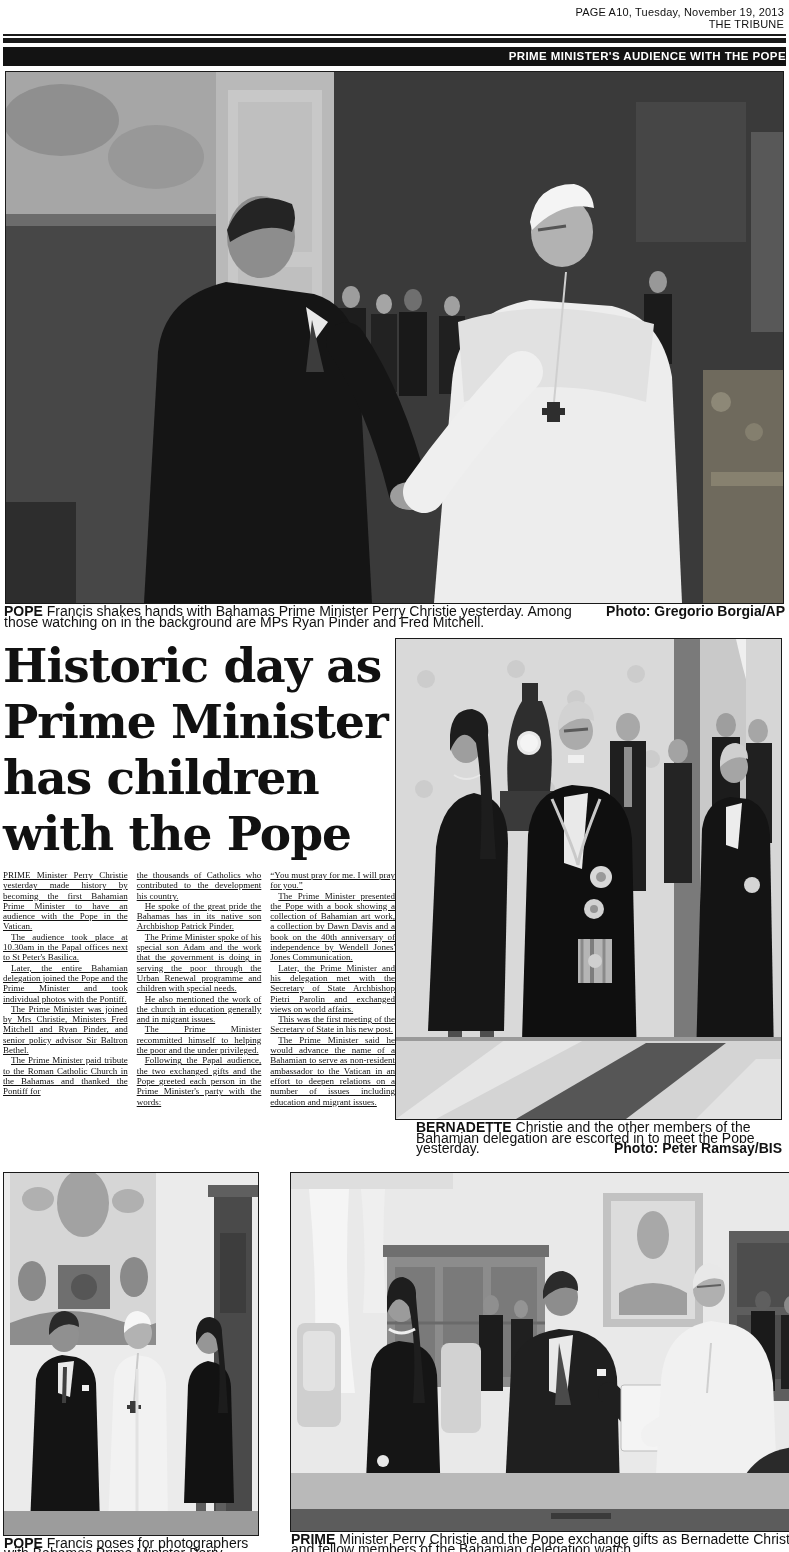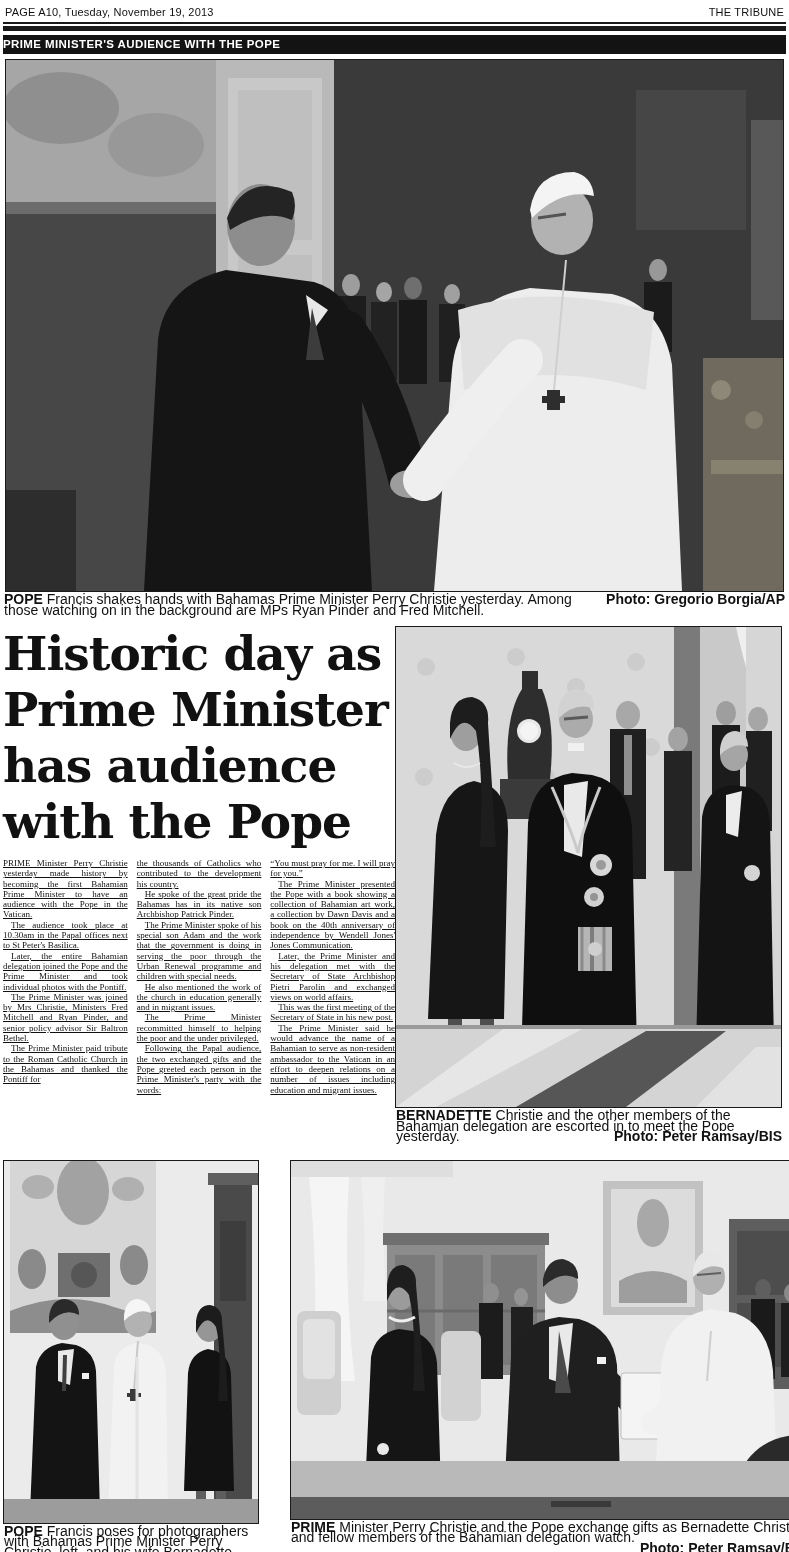--- a/index.html
+++ b/index.html
@@ -3,35 +3,35 @@
 <meta charset="utf-8">
 <style>
   html,body{margin:0;padding:0;}
   body{
     width:789px;height:1552px;background:#ffffff;color:#111;
     font-family:"Liberation Sans", sans-serif;overflow:hidden;position:relative;
   }
   .page{padding:0 3px;}
   
   .mast{display:flex;justify-content:space-between;align-items:flex-end;
-        font-size:11px;letter-spacing:.2px;padding:6px 2px 4px;}
+        font-size:11px;letter-spacing:.2px;padding:6px 2px 4px;flex-direction:column;}
   .rule-thin{height:2px;background:#1a1a1a;}
   .rule-thick{height:5px;background:#1a1a1a;margin-top:2px;}
-  .banner{margin-top:4px;background:#131313;color:#fff;text-align:left;
+  .banner{margin-top:4px;background:#131313;color:#fff;text-align:right;
           font-weight:bold;font-size:11.5px;letter-spacing:.4px;padding:3px 0 4px;}
   
   .photo-frame{border:1px solid #1a1a1a;display:block;background:#888;}
   .photo-frame svg{display:block;}
   .top-photo{margin-top:5px;margin-left:2px;width:777px;height:531px;}
   
   .cap{font-size:14px;line-height:10.5px;padding:2px 1px 0;}
   .cap b{font-weight:bold;}
   .cap .credit{font-weight:bold;white-space:nowrap;}
   .cap-row{display:flex;justify-content:space-between;gap:10px;}
-  .cap-rel{position:relative;min-height:22px;}
+  .cap-rel{position:relative;min-height:22px;margin-left:20px;}
   .cap-rel .credit{position:absolute;right:0;bottom:0;background:#fff;padding-left:4px;}
   .credit-line-center{text-align:center;font-weight:bold;}
   .credit-line-right{text-align:right;font-weight:bold;}
   
   .main{display:flex;margin-top:11px;}
   .left-col{width:392px;}
   .right-col{width:387px;}
   .headline{font-family:"DejaVu Serif","Liberation Serif",serif;font-weight:700;
             font-size:47px;line-height:56px;letter-spacing:-1px;white-space:nowrap;}
   .article{display:flex;gap:9px;margin-top:8px;
@@ -130,21 +130,21 @@
   <div class="cap cap-row">
     <span><b>POPE</b><span> Francis shakes hands with Bahamas Prime Minister Perry Christie yesterday. Among those watching on in the background are MPs Ryan Pinder and Fred Mitchell.</span></span>
     <span class="credit">Photo: Gregorio Borgia/AP</span>
   </div>
 
   <div class="main">
     <div class="left-col">
       <div class="headline">
         <div>Historic day as</div>
         <div>Prime Minister</div>
-        <div>has audience</div>
+        <div>has children</div>
         <div>with the Pope</div>
       </div>
       <div class="article">
         <div class="colm">
           <p class="first">PRIME Minister Perry Christie yesterday made history by becoming the first Bahamian Prime Minister to have an audience with the Pope in the Vatican.</p>
           <p>The audience took place at 10.30am in the Papal offices next to St Peter's Basilica.</p>
           <p>Later, the entire Bahamian delegation joined the Pope and the Prime Minister and took individual photos with the Pontiff.</p>
           <p>The Prime Minister was joined by Mrs Christie, Ministers Fred Mitchell and Ryan Pinder, and senior policy advisor Sir Baltron Bethel.</p>
           <p>The Prime Minister paid tribute to the Roman Catholic Church in the Bahamas and thanked the Pontiff for</p>
         </div>

